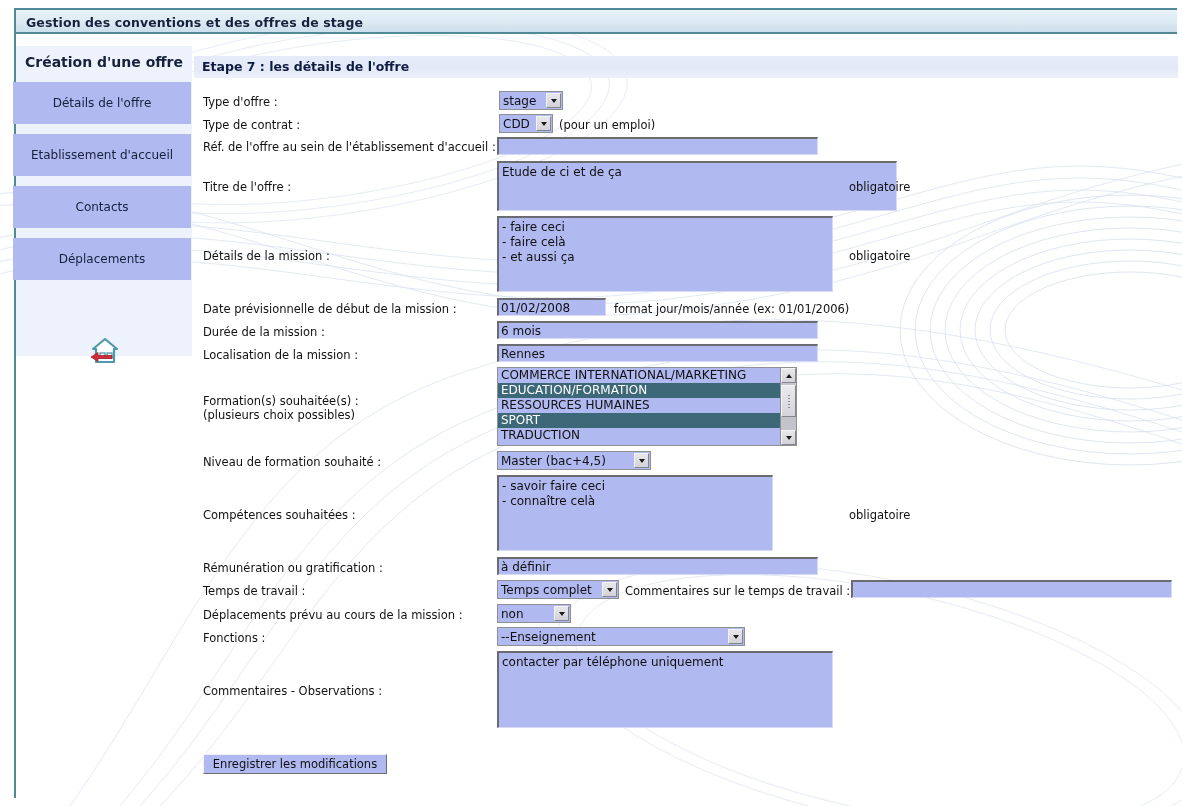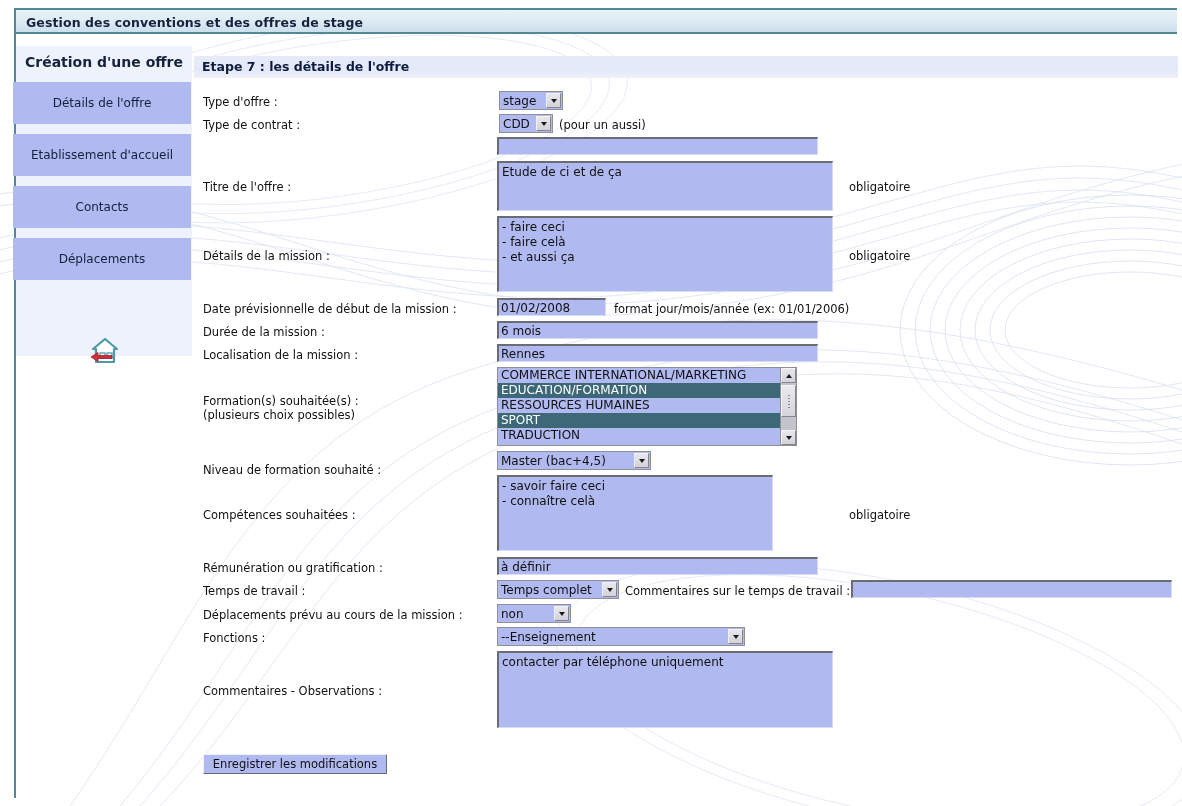--- a/index.html
+++ b/index.html
@@ -368,26 +368,27 @@
     <div class="sel" style="left:499px; top:91px; width:64px;">
       <span>stage</span>
       <span class="arrow-box"></span>
     </div>
 
     <span class="lbl" style="left:203px; top:118px;">Type de contrat :</span>
     <div class="sel" style="left:499px; top:114px; width:54px;">
       <span>CDD</span>
       <span class="arrow-box"></span>
     </div>
-    <span class="hint" style="left:559px; top:118px;">(pour un aussi)</span>
-
+    <span class="hint" style="left:559px; top:118px;">(pour un emploi)</span>
+
+    <span class="lbl" style="left:203px; top:140px;">Réf. de l'offre au sein de l'établissement d'accueil :</span>
     <input class="txt" type="text" style="left: 497px; top: 137px; width: 321px; height: 18px;" value="">
 
     <span class="lbl" style="left:203px; top:180px;">Titre de l'offre :</span>
-    <textarea class="txt" style="left: 497px; top: 161px; width: 336px; height: 50px;">Etude de ci et de ça</textarea>
+    <textarea class="txt" style="left: 497px; top: 161px; width: 400px; height: 50px;">Etude de ci et de ça</textarea>
     <span class="hint" style="left:849px; top:180px;">obligatoire</span>
 
     <span class="lbl" style="left:203px; top:249px;">Détails de la mission :</span>
     <textarea class="txt" style="left: 497px; top: 216px; width: 336px; height: 76px;">- faire ceci
 - faire celà
 - et aussi ça</textarea>
     <span class="hint" style="left:849px; top:249px;">obligatoire</span>
 
     <span class="lbl" style="left:203px; top:302px;">Date prévisionnelle de début de la mission :</span>
     <input class="txt" type="text" style="left: 497px; top: 298px; width: 109px; height: 18px;" value="01/02/2008">
@@ -411,21 +412,21 @@
 
       <div class="listbox-scroll">
         <div class="lb-arrow up"></div>
         <div class="lb-thumb">
           <span class="lb-thumb-grip"></span>
         </div>
         <div class="lb-arrow down"></div>
       </div>
     </div>
 
-    <span class="lbl" style="left:203px; top:455px;margin-top:8px;">Niveau de formation souhaité :</span>
+    <span class="lbl" style="left:203px; top:455px;">Niveau de formation souhaité :</span>
     <div class="sel" style="left:497px; top:451px; width:154px;">
       <span>Master (bac+4,5)</span>
       <span class="arrow-box"></span>
     </div>
 
     <span class="lbl" style="left:203px; top:508px;">Compétences souhaitées :</span>
     <textarea class="txt" style="left: 497px; top: 475px; width: 276px; height: 76px;">- savoir faire ceci
 - connaître celà</textarea>
     <span class="hint" style="left:849px; top:508px;">obligatoire</span>
 

